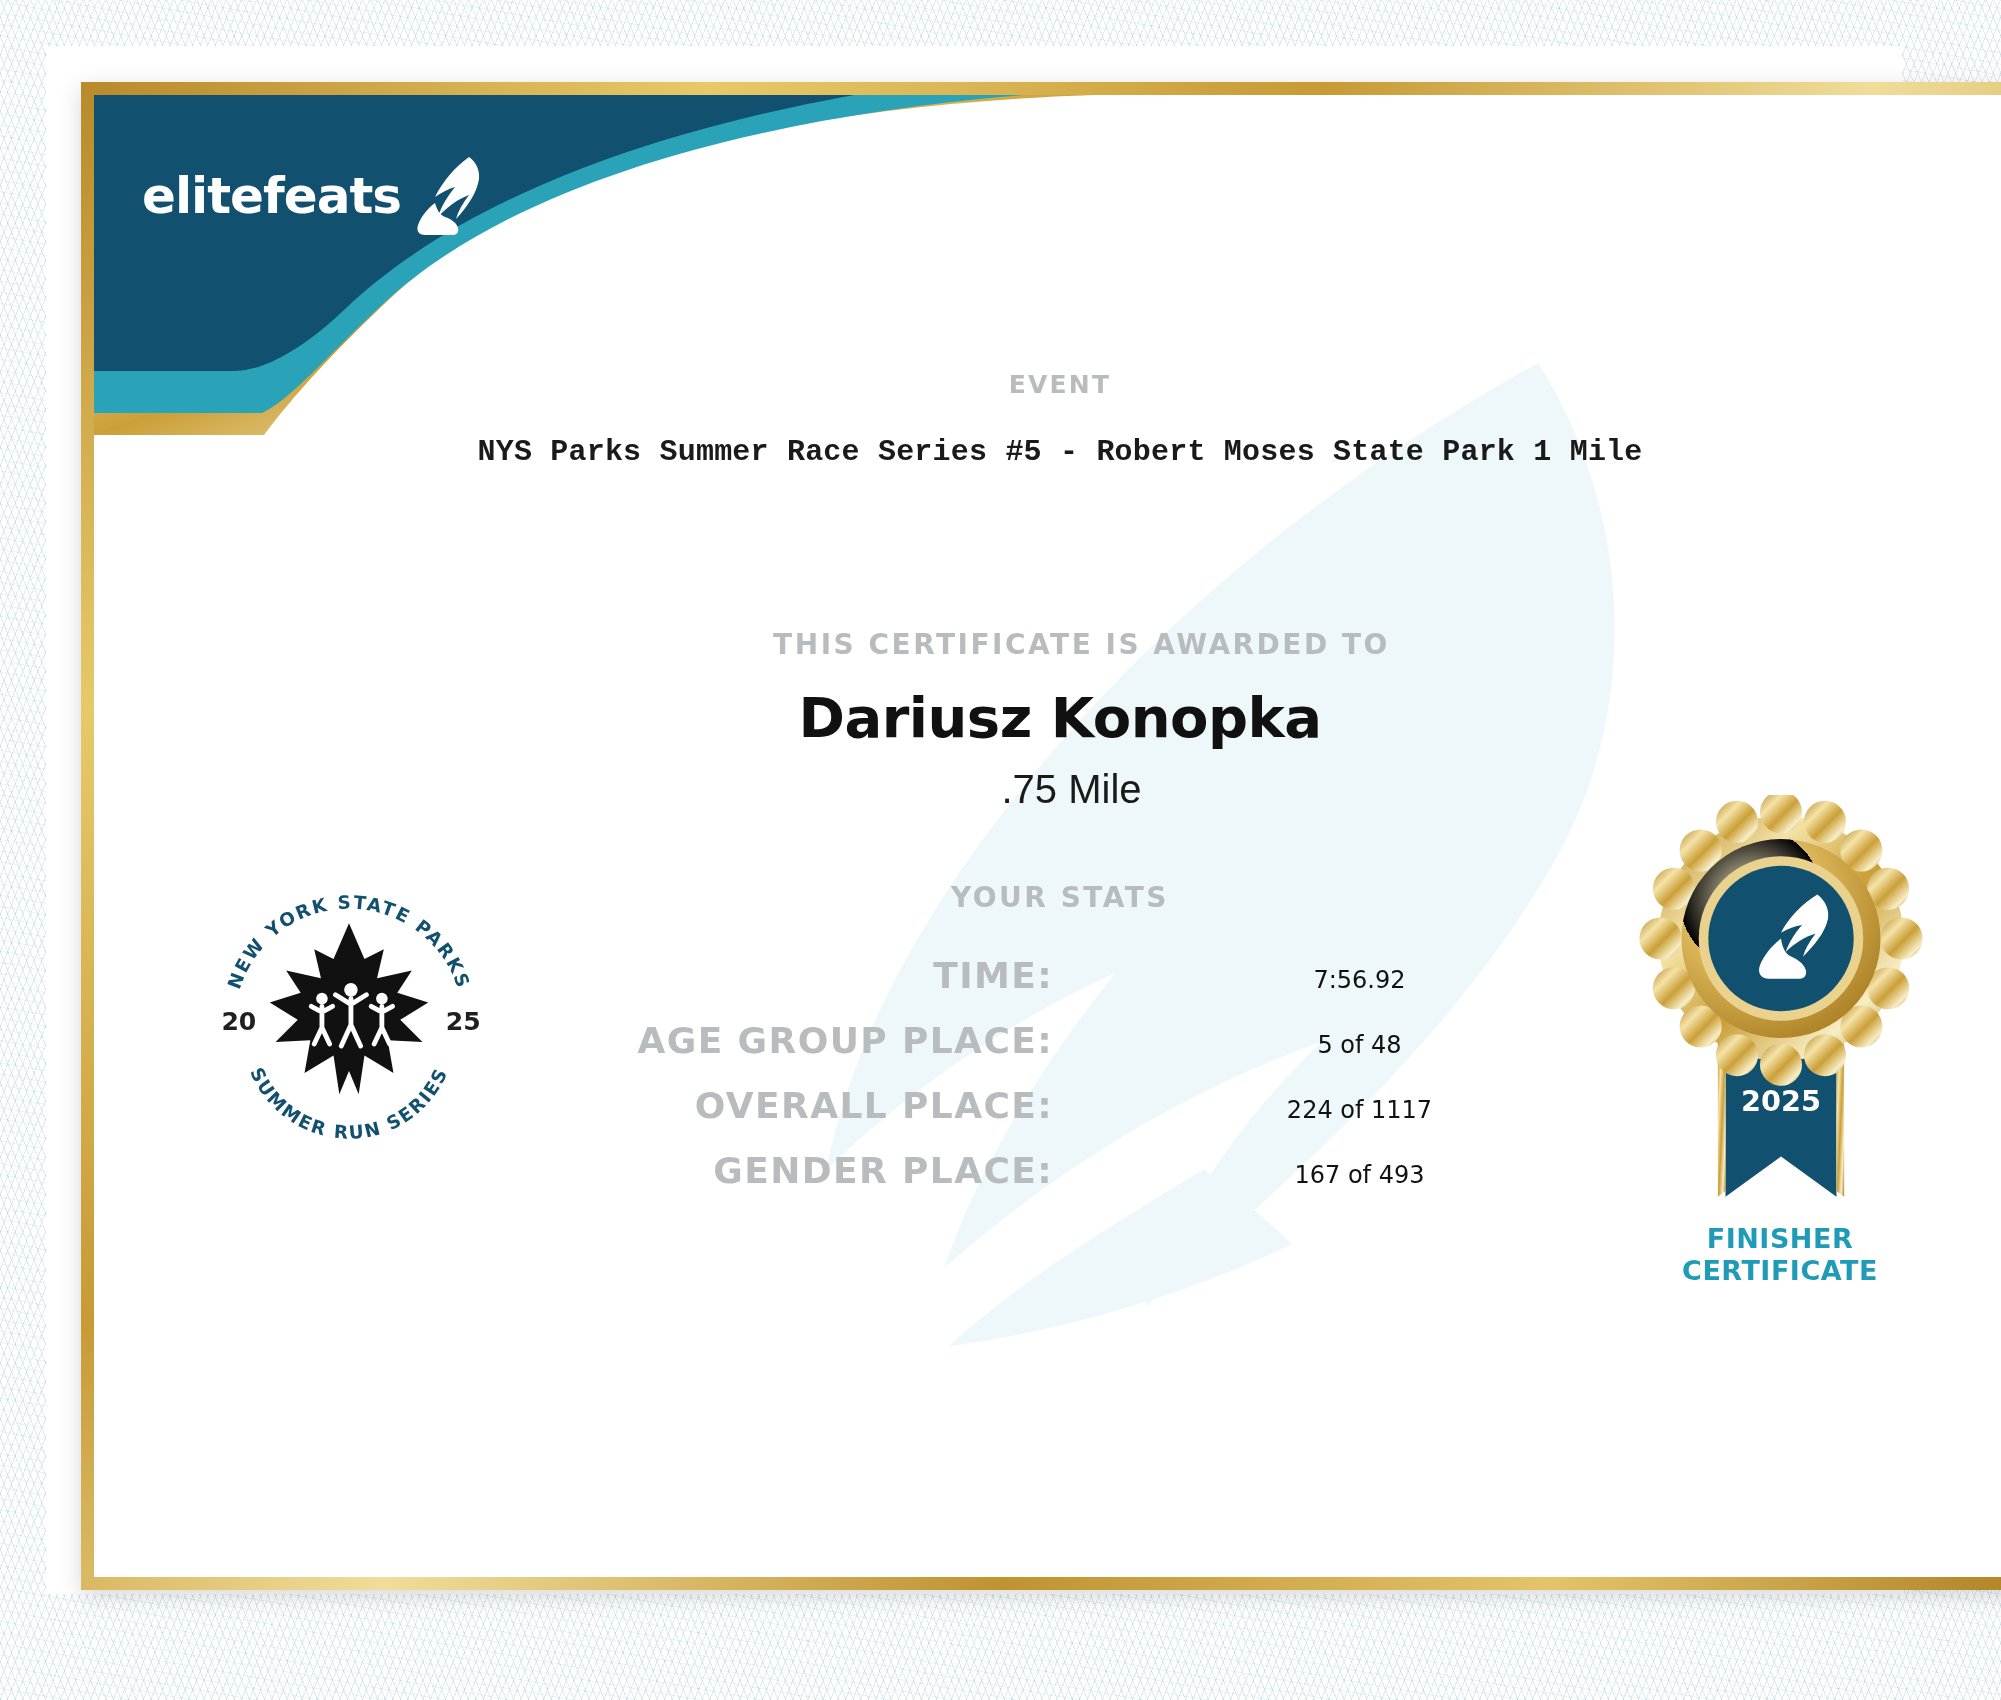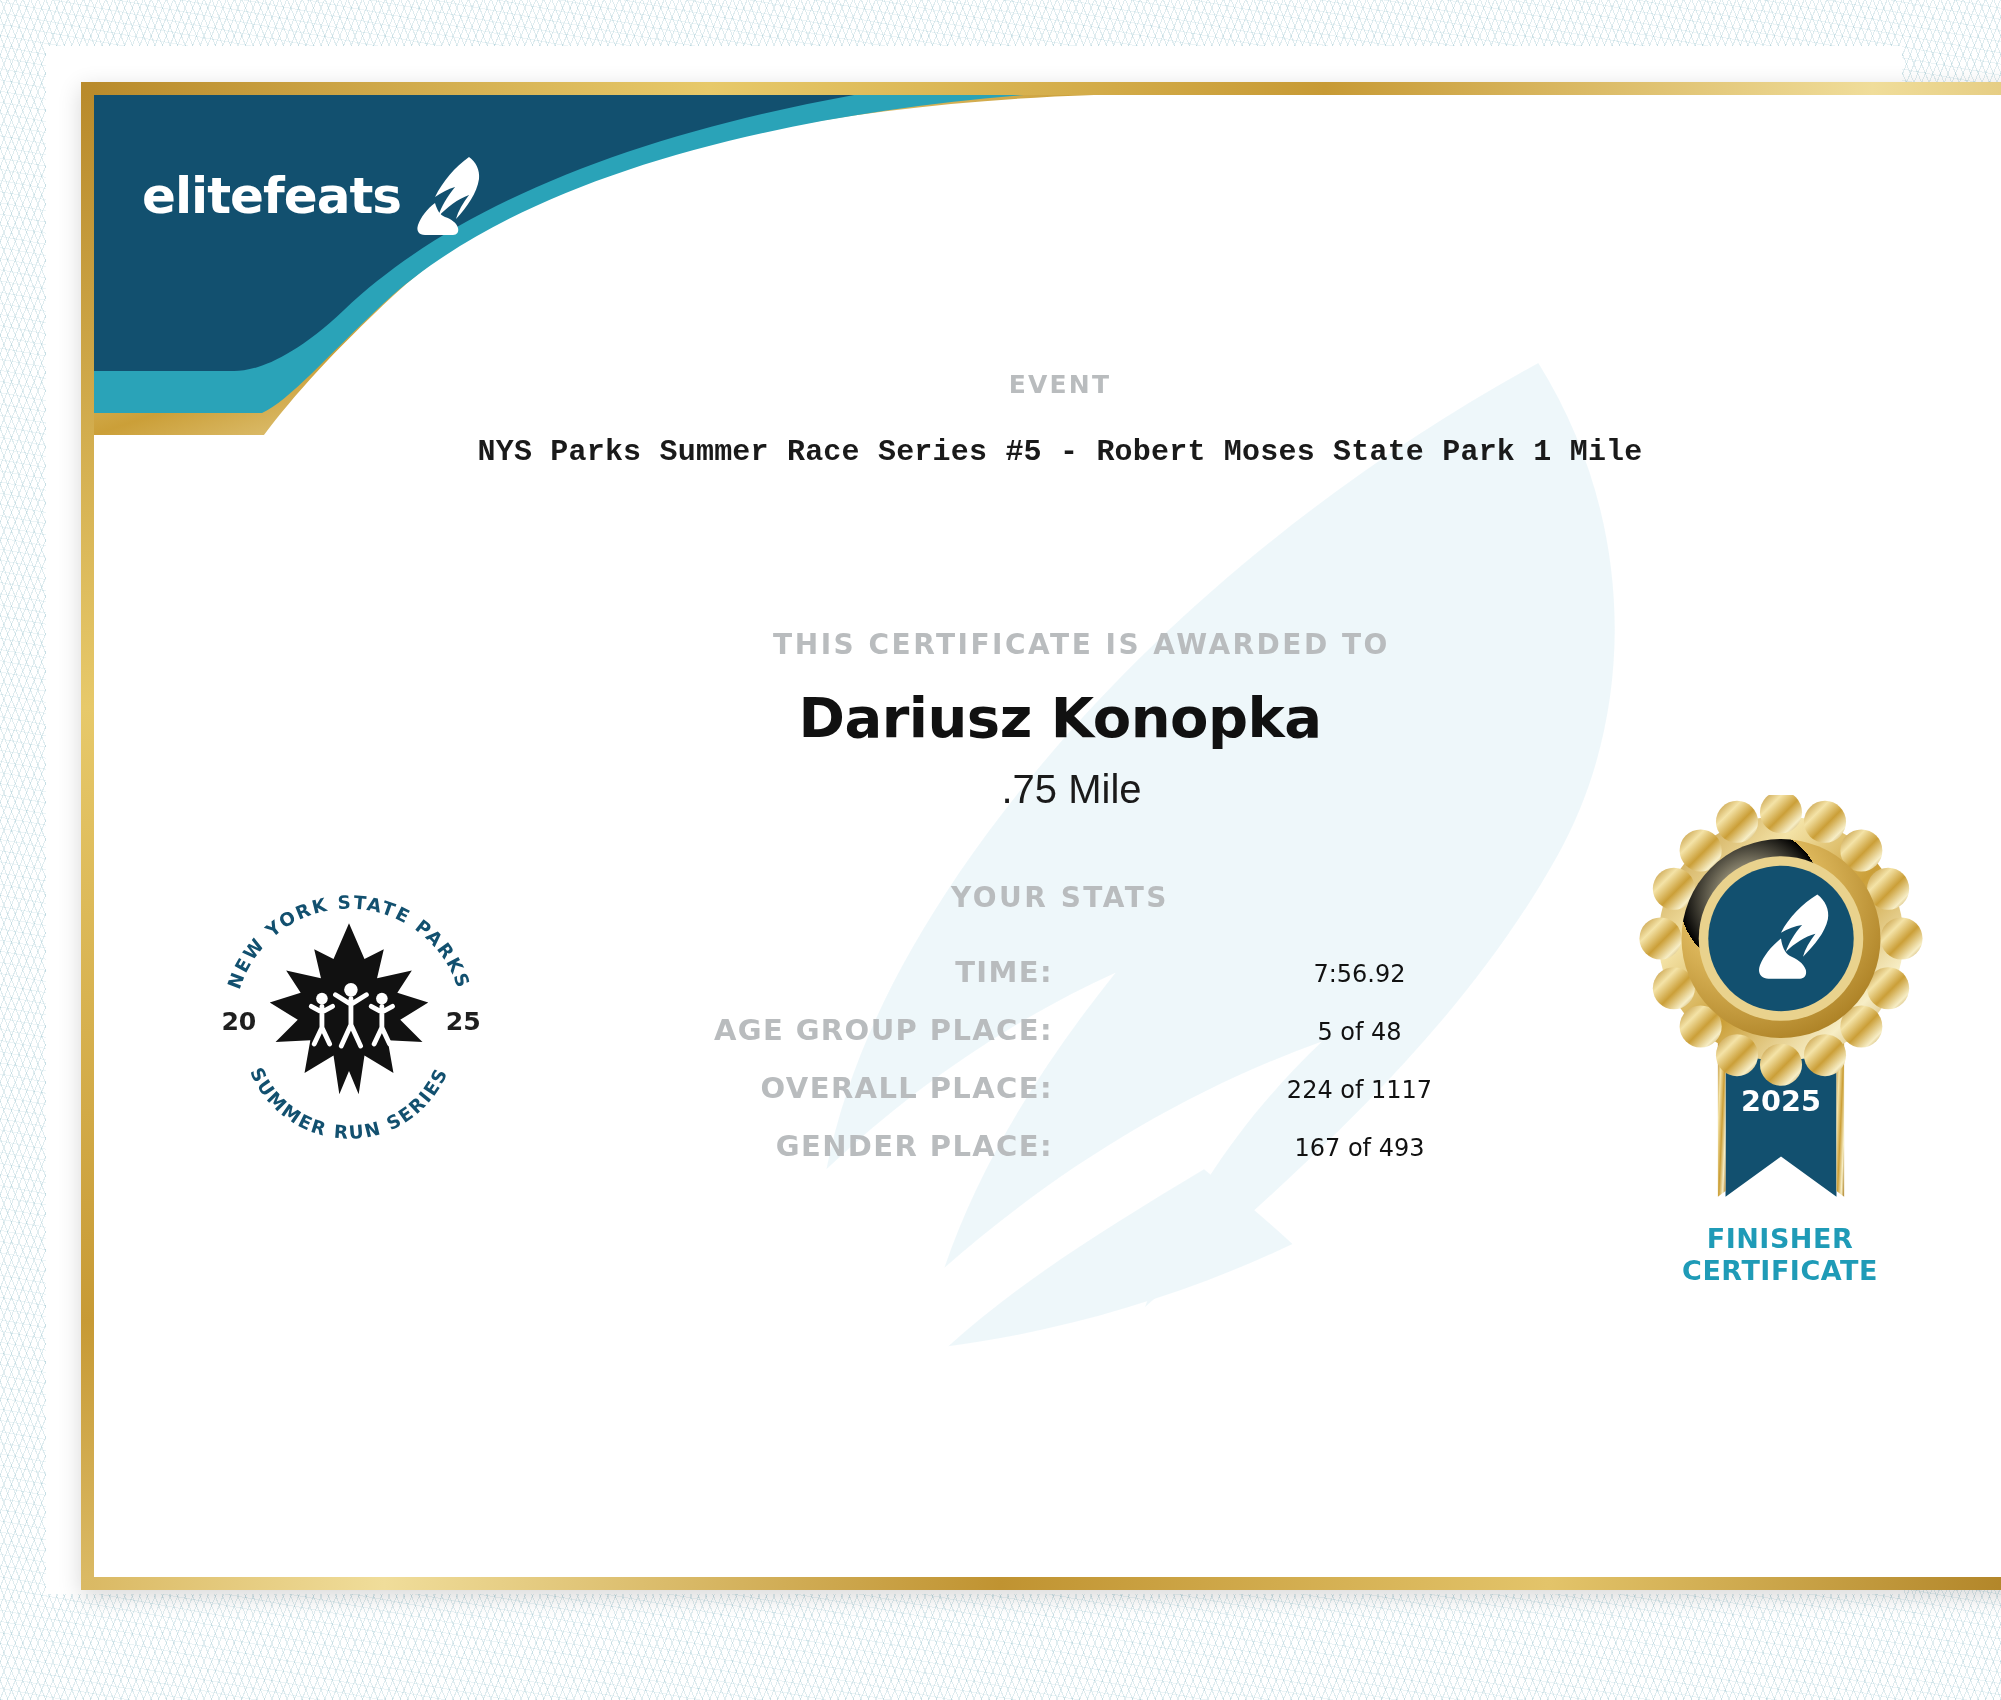--- a/index.html
+++ b/index.html
@@ -173,21 +173,21 @@
     align-items: baseline;
     justify-content: center;
     margin-bottom: 24px;
     font-family: "DejaVu Sans", sans-serif;
   }
   .stat-key {
     width: 585px;
     text-align: right;
     color: #b9bcbe;
     font-weight: bold;
-    font-size: 29px;
+    font-size: 36px;
     letter-spacing: 1.4px;
   }
   .stat-val {
     width: 585px;
     text-align: center;
     padding-left: 14px;
     color: #111111;
     font-weight: normal;
     font-size: 24px;
   }

